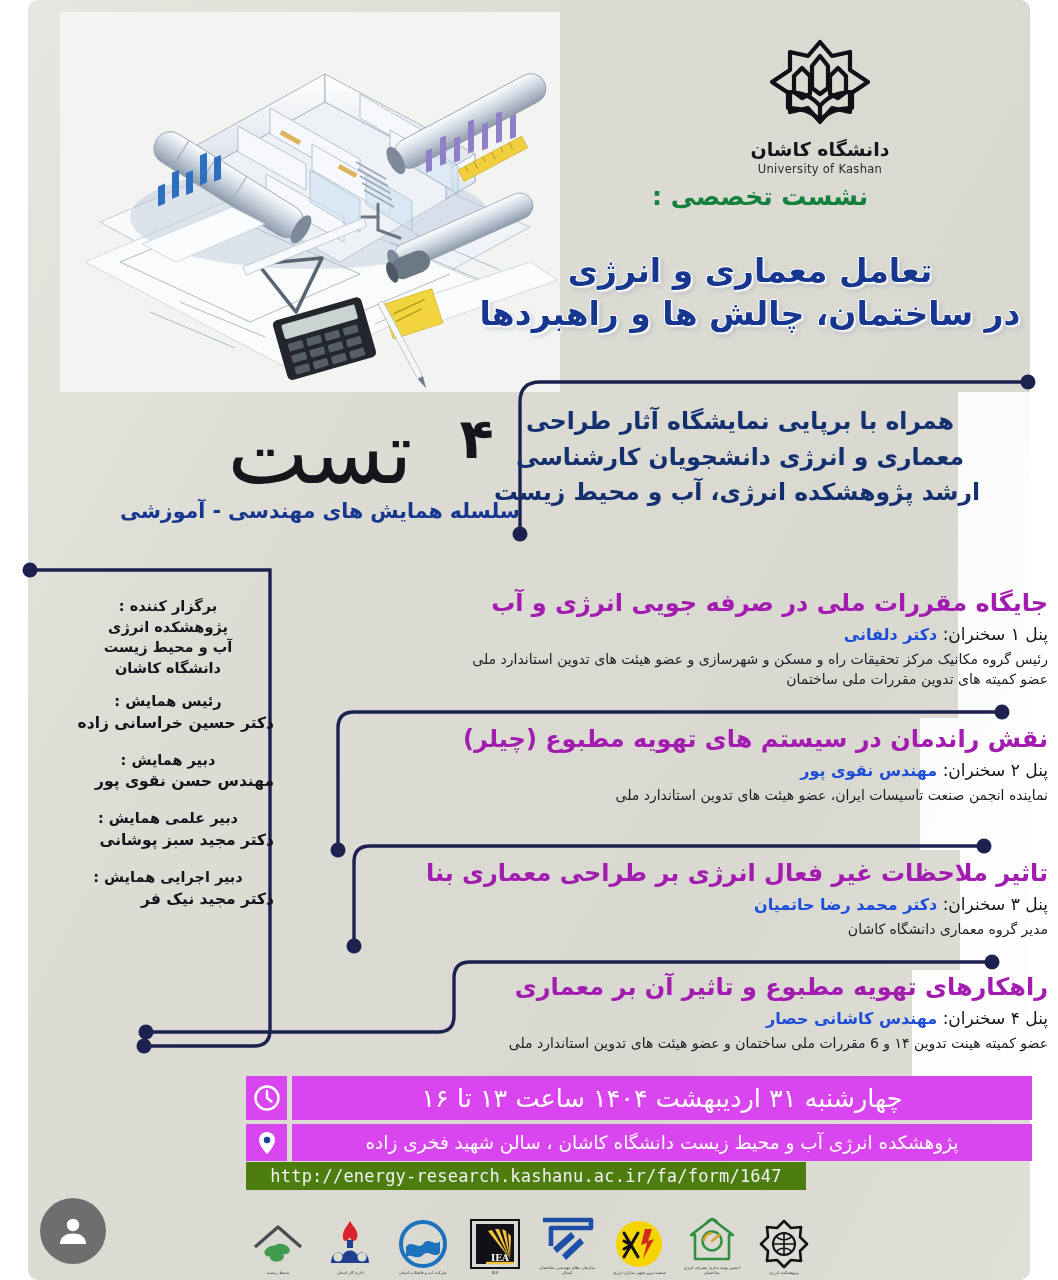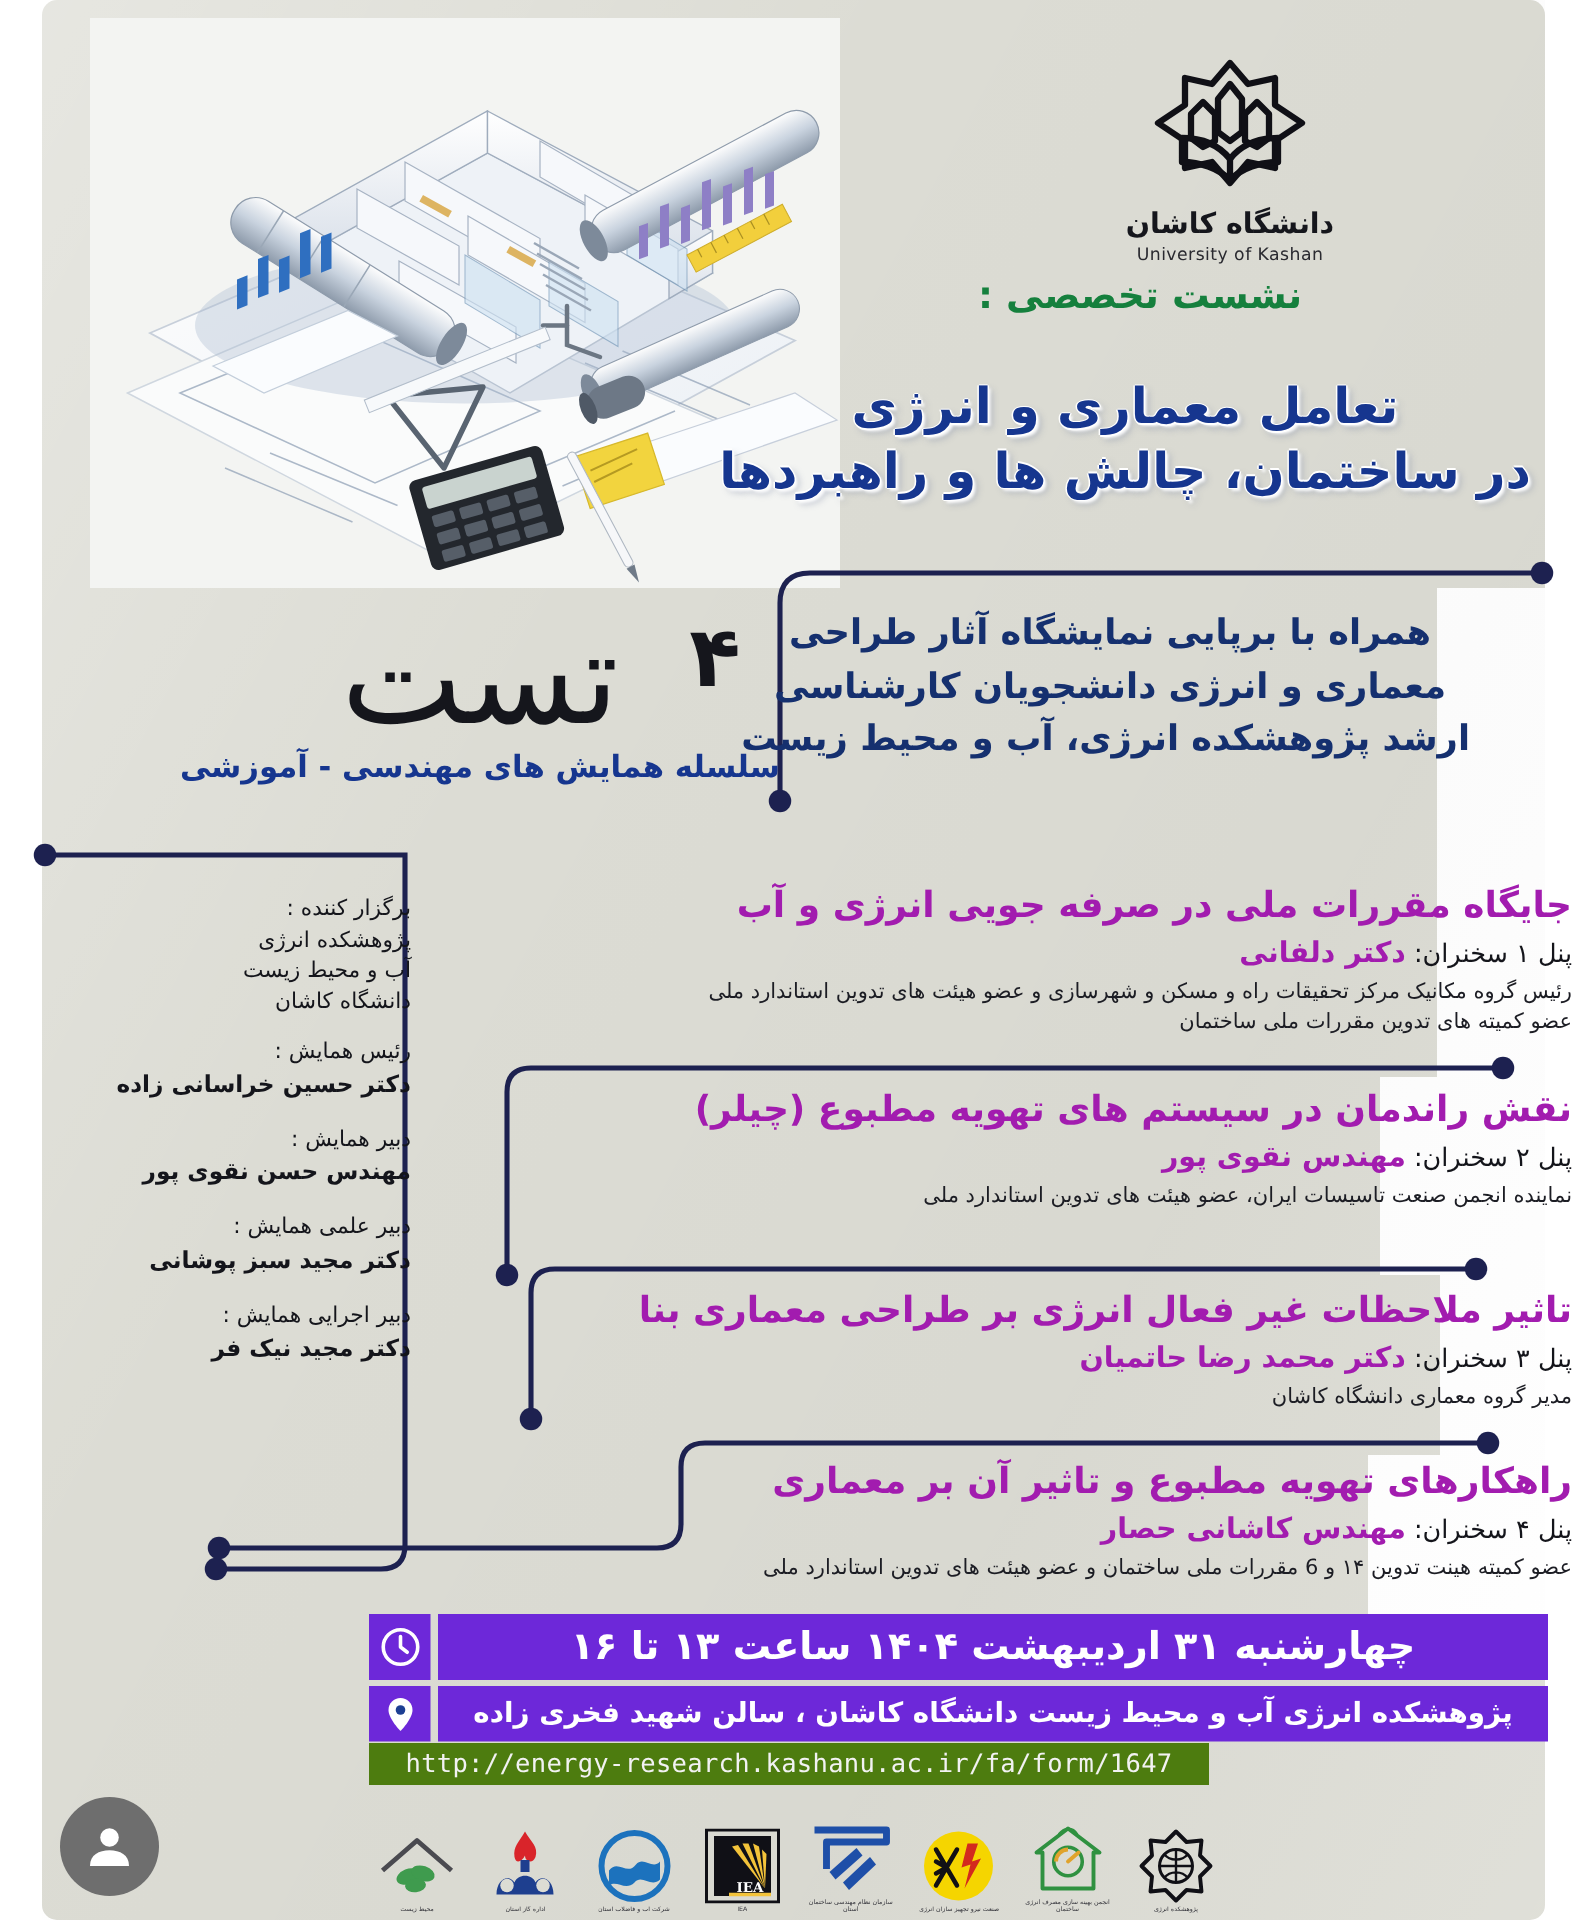--- a/index.html
+++ b/index.html
@@ -68,21 +68,21 @@
 
   
   .exhibit{
     position:absolute;left:500px;top:404px;width:480px;
     text-align:center;line-height:1.52;
   }
   .exhibit .ln{font-size:23.5px;font-weight:bold;color:#15306f;white-space:nowrap;}
 
   
   .staff{position:absolute;left:62px;top:596px;width:212px;text-align:right;color:#14151b;}
-  .staff .role{font-size:14.5px;font-weight:normal;line-height:1.42;}
+  .staff .role{font-size:14.5px;font-weight:bold;line-height:1.42;text-align:center;}
   .staff .name{font-size:15.5px;font-weight:bold;line-height:1.42;}
   .staff .blk{margin-bottom:16px;}
   .staff .blk.tight{margin-bottom:13px;}
 
   
   .brand{position:absolute;left:120px;top:412px;width:400px;text-align:center;}
   .brand .word{
     font-size:86px;font-weight:normal;color:#15161c;line-height:.96;letter-spacing:-2px;
   }
   .brand .sup{
@@ -91,33 +91,33 @@
   .brand .sub{
     margin-top:4px;font-size:20.5px;font-weight:bold;color:#16368f;white-space:nowrap;
   }
 
   
   .panel{position:absolute;text-align:right;}
   .panel .ptitle{
     font-size:24px;font-weight:bold;color:#a21caf;line-height:1.26;white-space:nowrap;
   }
   .panel .pspk{font-size:17px;color:#14151b;margin-top:5px;line-height:1.3;}
-  .panel .pspk b{font-size:19px;color:#a21caf;}
+  .panel .pspk b{font-size:16px;color:#1d4ed8;}
   .panel .pbio{font-size:14px;color:#1c1d24;line-height:1.44;margin-top:3px;}
 
   #panel1{left:300px;top:588px;width:748px;}
   #panel2{left:330px;top:724px;width:718px;}
   #panel3{left:350px;top:858px;width:698px;}
   #panel4{left:300px;top:972px;width:748px;}
 
   
   .barrow{position:absolute;display:flex;flex-direction:row-reverse;align-items:stretch;gap:5px;}
   .bar{
-    background:#6d28d9;color:#fff;display:flex;align-items:center;justify-content:center;
-    font-weight:bold;
+    background:#d946ef;color:#fff;display:flex;align-items:center;justify-content:center;
+    font-weight:normal;
   }
   .bar.txt{padding:0 14px;}
   .bar.ic{width:41px;flex:0 0 41px;}
   .bar.ic svg{display:block;}
 
   #barDate{left:246px;top:1076px;width:786px;height:44px;}
   #barDate .bar.txt{flex:1;font-size:25.5px;letter-spacing:.5px;}
   #barLoc {left:246px;top:1124px;width:786px;height:37px;}
   #barLoc  .bar.txt{flex:1;font-size:18.5px;}
 

